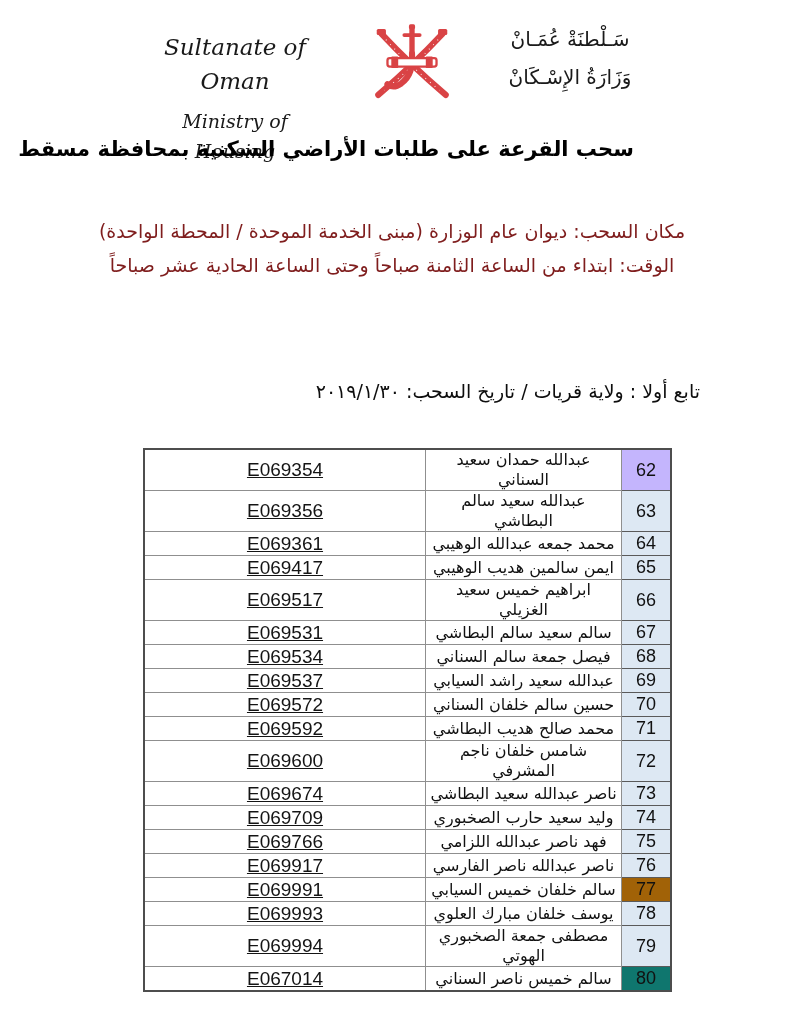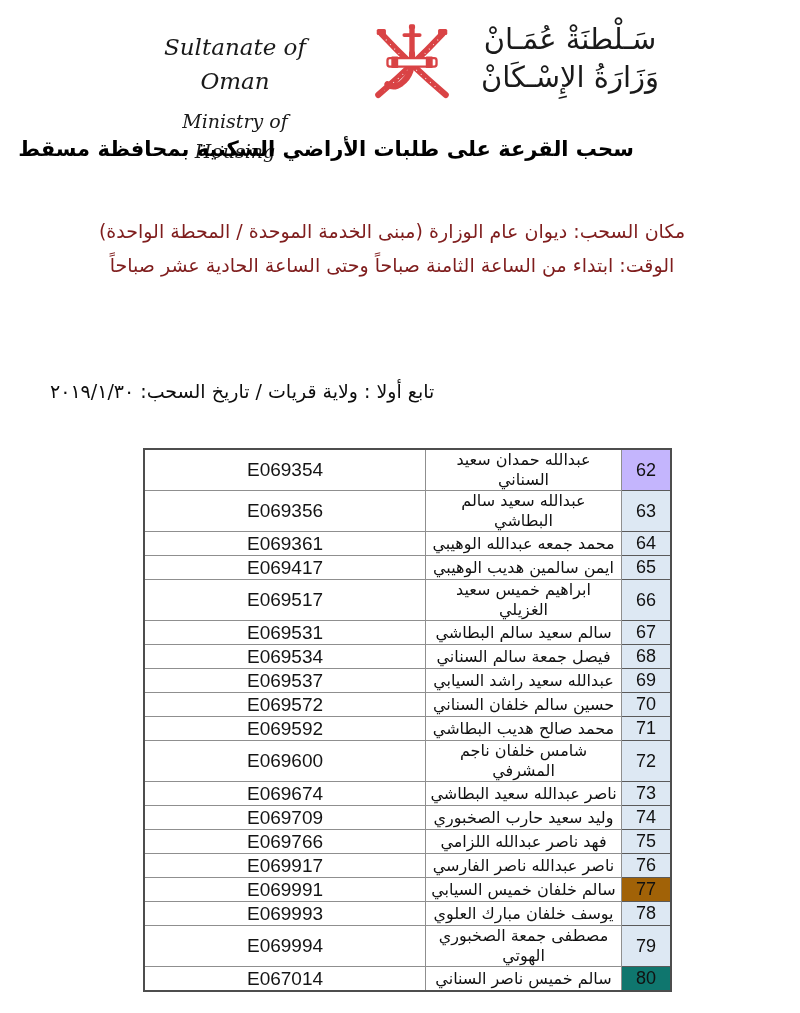--- a/index.html
+++ b/index.html
@@ -25,21 +25,21 @@
 
   .emblem{
     position:absolute;left:366px;top:18px;width:92px;height:94px;
   }
   .emblem svg{width:100%;height:100%;}
 
   .letterhead-arabic{
     position:absolute;right:100px;top:20px;width:260px;
     direction:rtl;text-align:center;
     color:#1a1a1a;
-    font-size:29px;line-height:38px;
+    font-size:20px;line-height:38px;
     font-family:"DejaVu Sans",sans-serif;
   }
 
   
   .doc-title{
     position:absolute;left:0;top:132px;width:652px;
     direction:rtl;text-align:center;
     font-weight:bold;font-size:21px;line-height:34px;
     color:#000;
   }
@@ -47,21 +47,21 @@
   
   .info-block{
     position:absolute;right:63px;top:214px;width:690px;
     direction:rtl;text-align:center;
     font-size:19px;line-height:34px;color:#7f1d1d;
   }
 
   
   .section-heading{
     position:absolute;right:100px;top:376px;width:650px;
-    direction:rtl;text-align:left;
+    direction:rtl;text-align:right;
     font-size:19px;line-height:30px;color:#0d0d0d;
   }
 
   
   .lottery-table{
     position:absolute;left:143px;top:448px;
     border-collapse:collapse;
     table-layout:fixed;
     width:515px;
     border:2px solid #4d4d4d;
@@ -73,20 +73,21 @@
     height:23px;
     vertical-align:middle;
     overflow:hidden;
   }
   td.app-cell{
     width:272px;
     text-align:center;
     font-family:"Liberation Sans",sans-serif;
     font-size:19px;color:#141414;
     direction:ltr;
+    text-decoration:underline;
   }
   td.name-cell{
     width:187px;
     direction:rtl;text-align:center;
     font-size:16px;line-height:20px;color:#111;
     font-family:"DejaVu Sans",sans-serif;
   }
   td.no-cell{
     width:40px;
     text-align:center;

